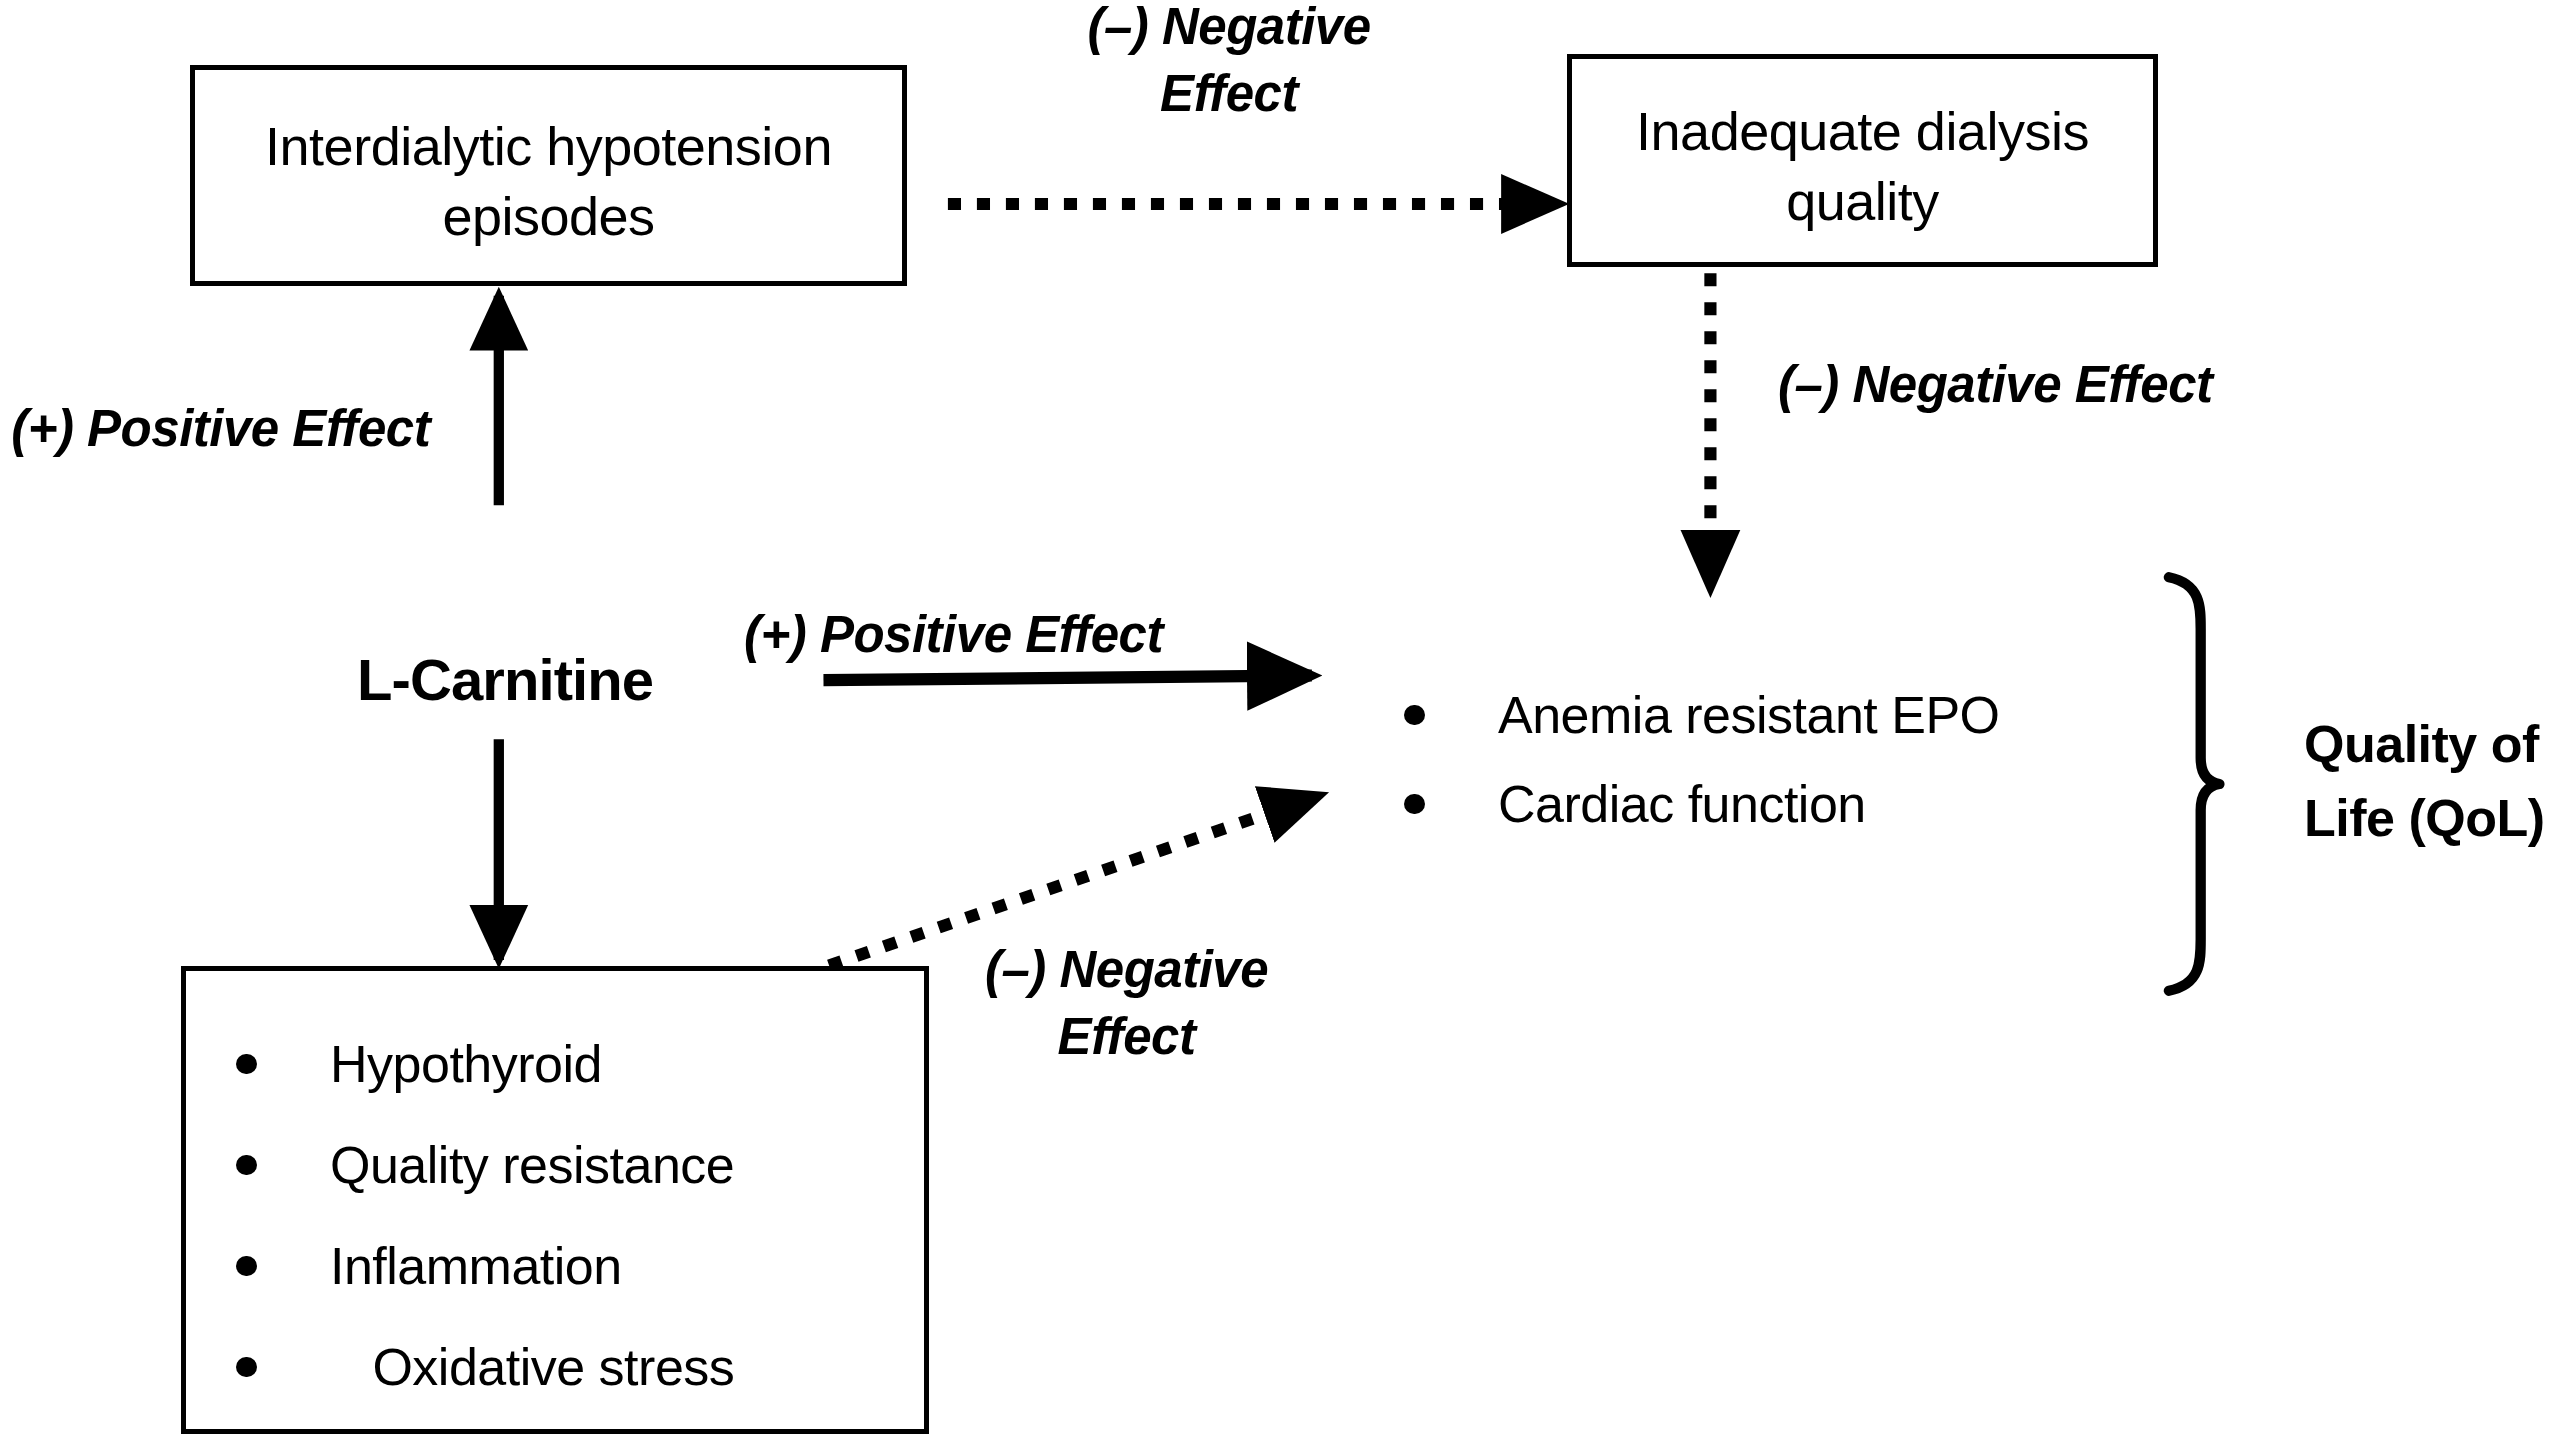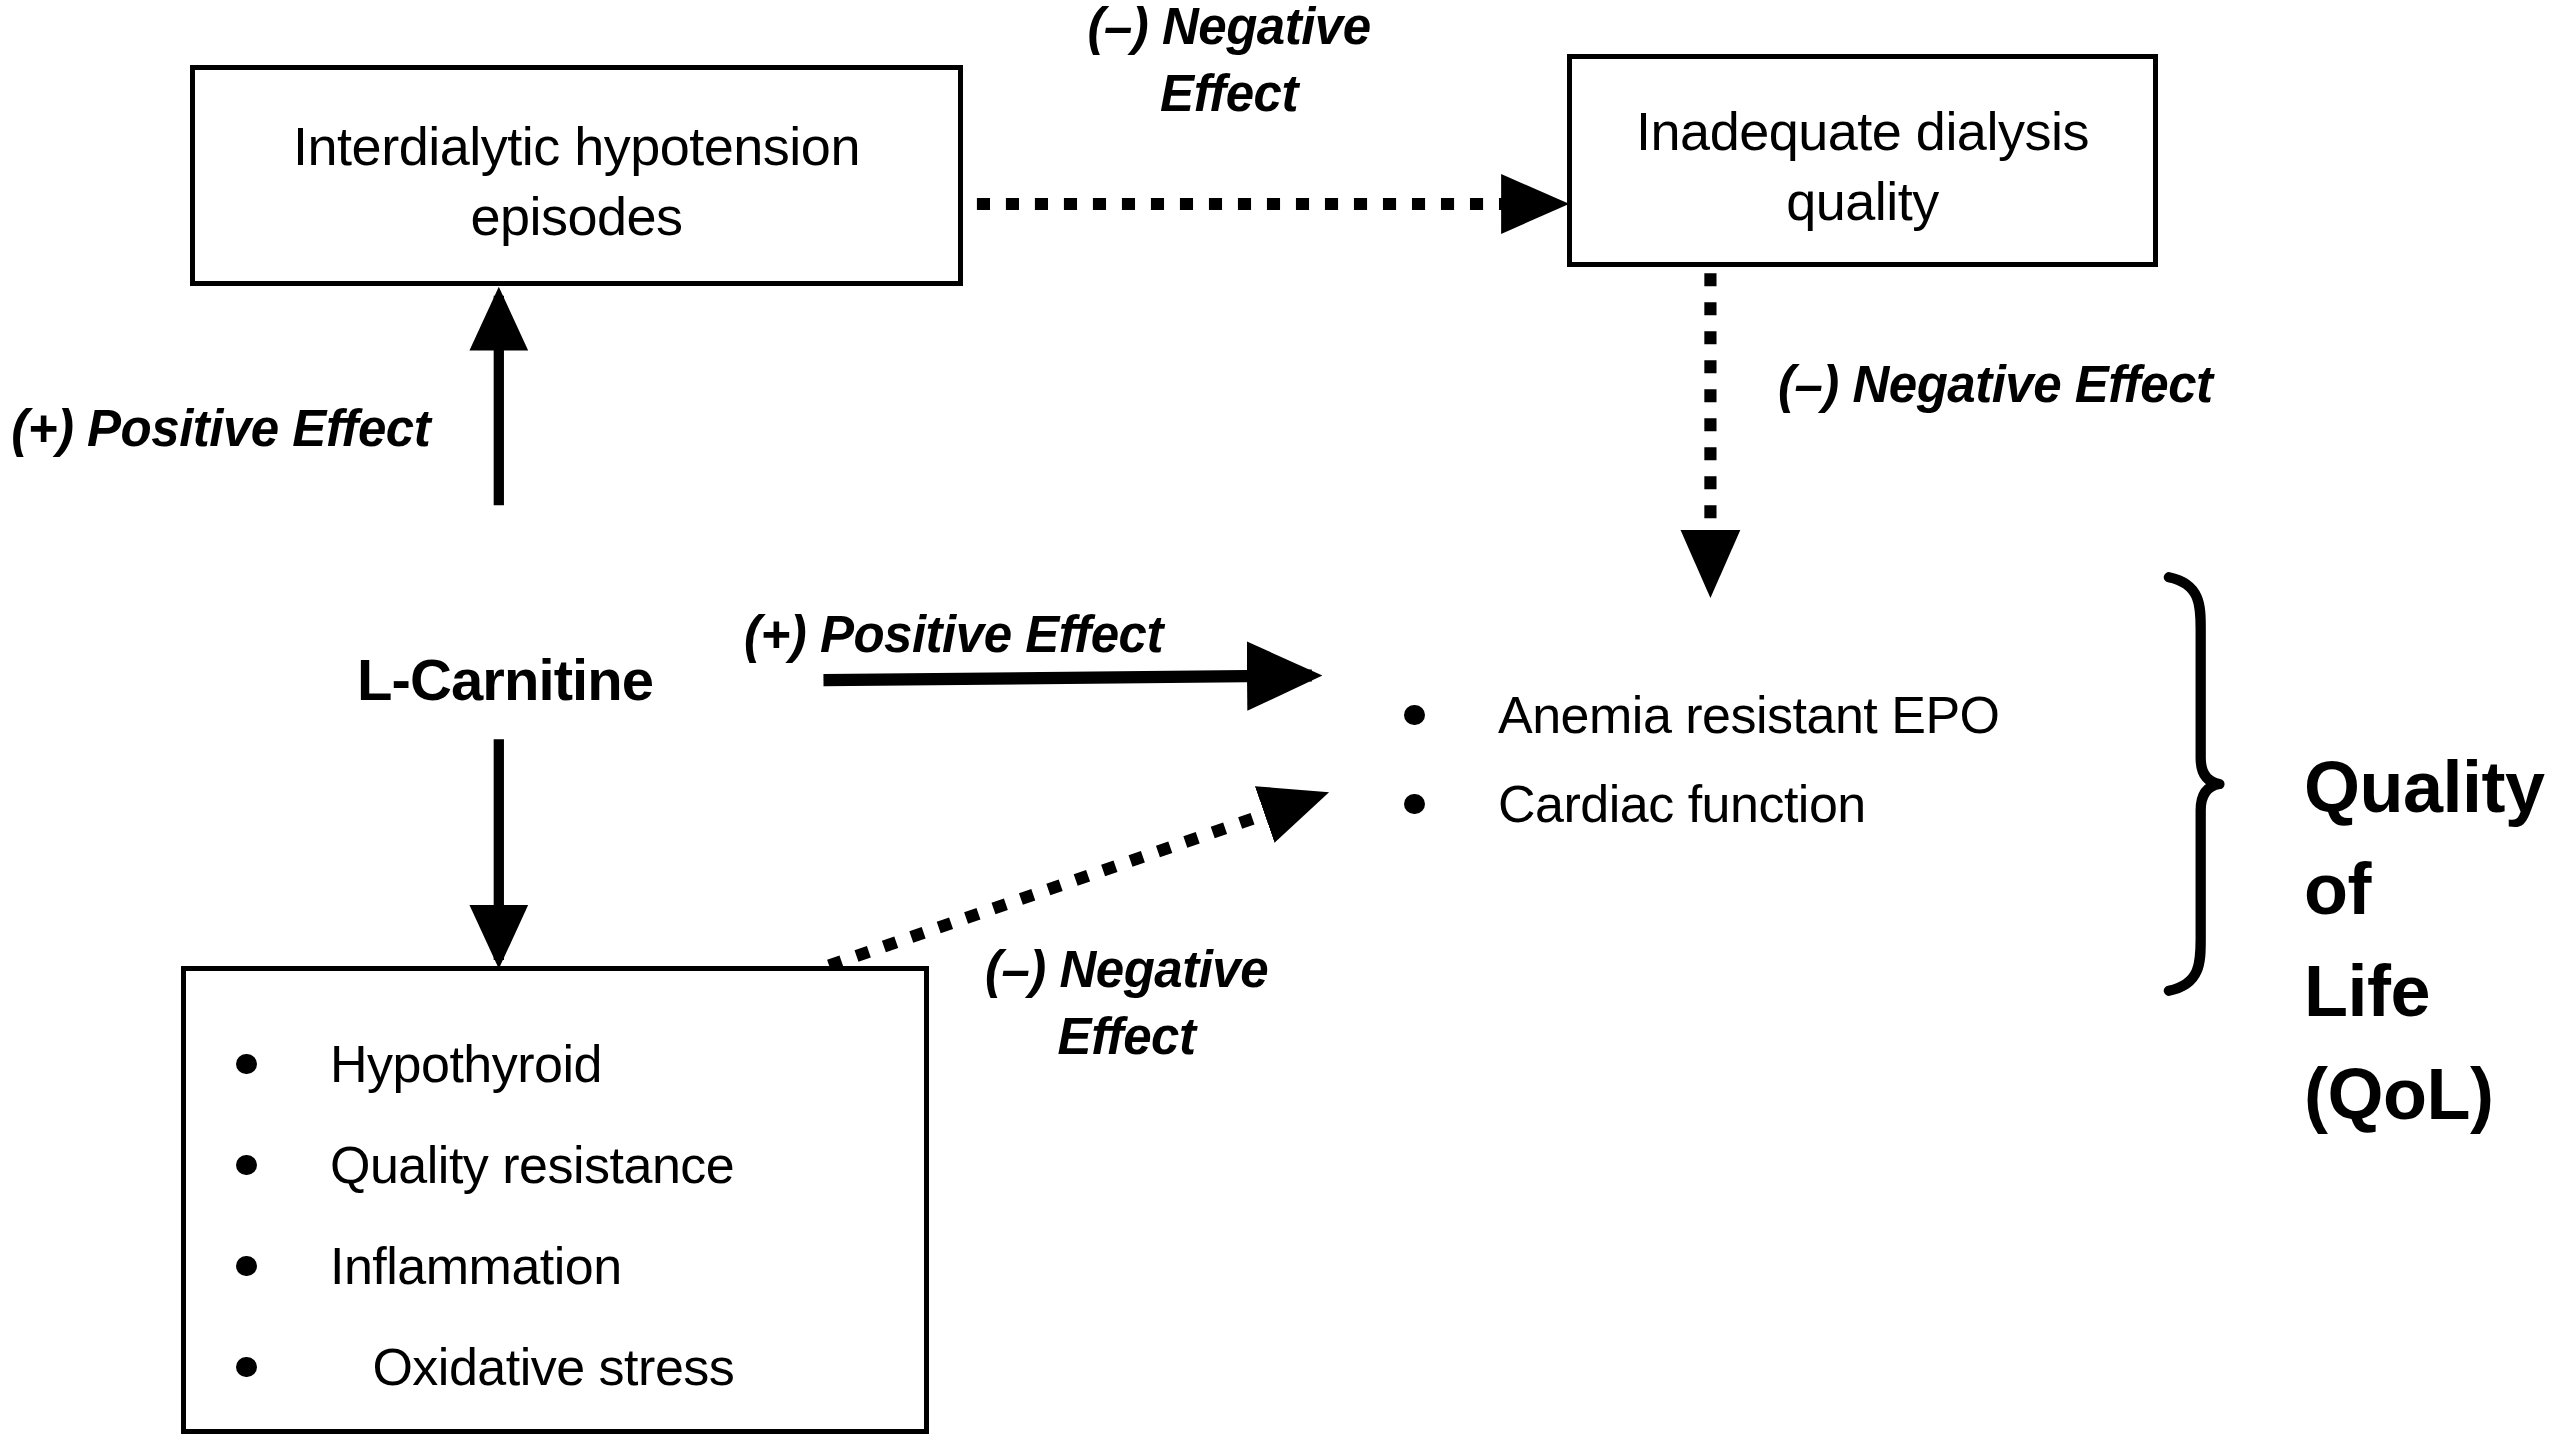--- a/index.html
+++ b/index.html
@@ -23,22 +23,22 @@
 
   .node-label{position:absolute;font-weight:700;font-size:58px;letter-spacing:-0.9px;}
 
   
   .blist{position:absolute;margin:0;padding:0;list-style:none;}
   .blist li{position:relative;font-size:52px;line-height:1.0;letter-spacing:-0.5px;
             padding-left:94px;margin:0;white-space:nowrap;}
   .blist li::before{content:"";position:absolute;left:0;top:50%;
             width:20.6px;height:20.6px;margin-top:-10.3px;border-radius:50%;background:#000;}
 
-  .qol{position:absolute;font-weight:700;font-size:72px;line-height:1.42;
-       letter-spacing:-0.5px;white-space:pre-line;margin-top:28px;}
+  .qol{position:absolute;font-weight:700;font-size:52px;line-height:1.42;
+       letter-spacing:-0.5px;white-space:pre-line;}
 </style>
 </head>
 <body>
 
 <div id="stage">
 
   <svg id="edges" viewBox="0 0 2753 1553">
     <defs>
       <marker id="ahSolid" viewBox="0 0 10 10" refX="8.6" refY="5" markerWidth="6.2" markerHeight="6.2" orient="auto-start-reverse">
         <path d="M 0 0.4 L 10 5 L 0 9.6 z" fill="#000"></path>
@@ -76,21 +76,21 @@
       <path d="M 2318 617
                C 2352 624, 2352 648, 2352 672
                L 2352 810
                C 2352 828, 2360 836, 2372 838
                C 2360 840, 2352 848, 2352 866
                L 2352 1004
                C 2352 1028, 2352 1052, 2318 1059" fill="none" stroke="#000" stroke-width="11" stroke-linecap="round" stroke-linejoin="round"></path>
     </g>
   </svg>
 
-  <div class="box" style="left:190px;top:65px;width:773px;height:221px;">
+  <div class="box" style="left:190px;top:65px;width:717px;height:221px;">
     <div class="box-text" style="top:41px;">Interdialytic hypotension
 episodes</div>
   </div>
 
   <div class="box" style="left:1567px;top:54px;width:591px;height:213px;">
     <div class="box-text" style="top:37px;">Inadequate dialysis
 quality</div>
   </div>
 
   <div class="box" style="left:181px;top:966px;width:748px;height:468px;">

